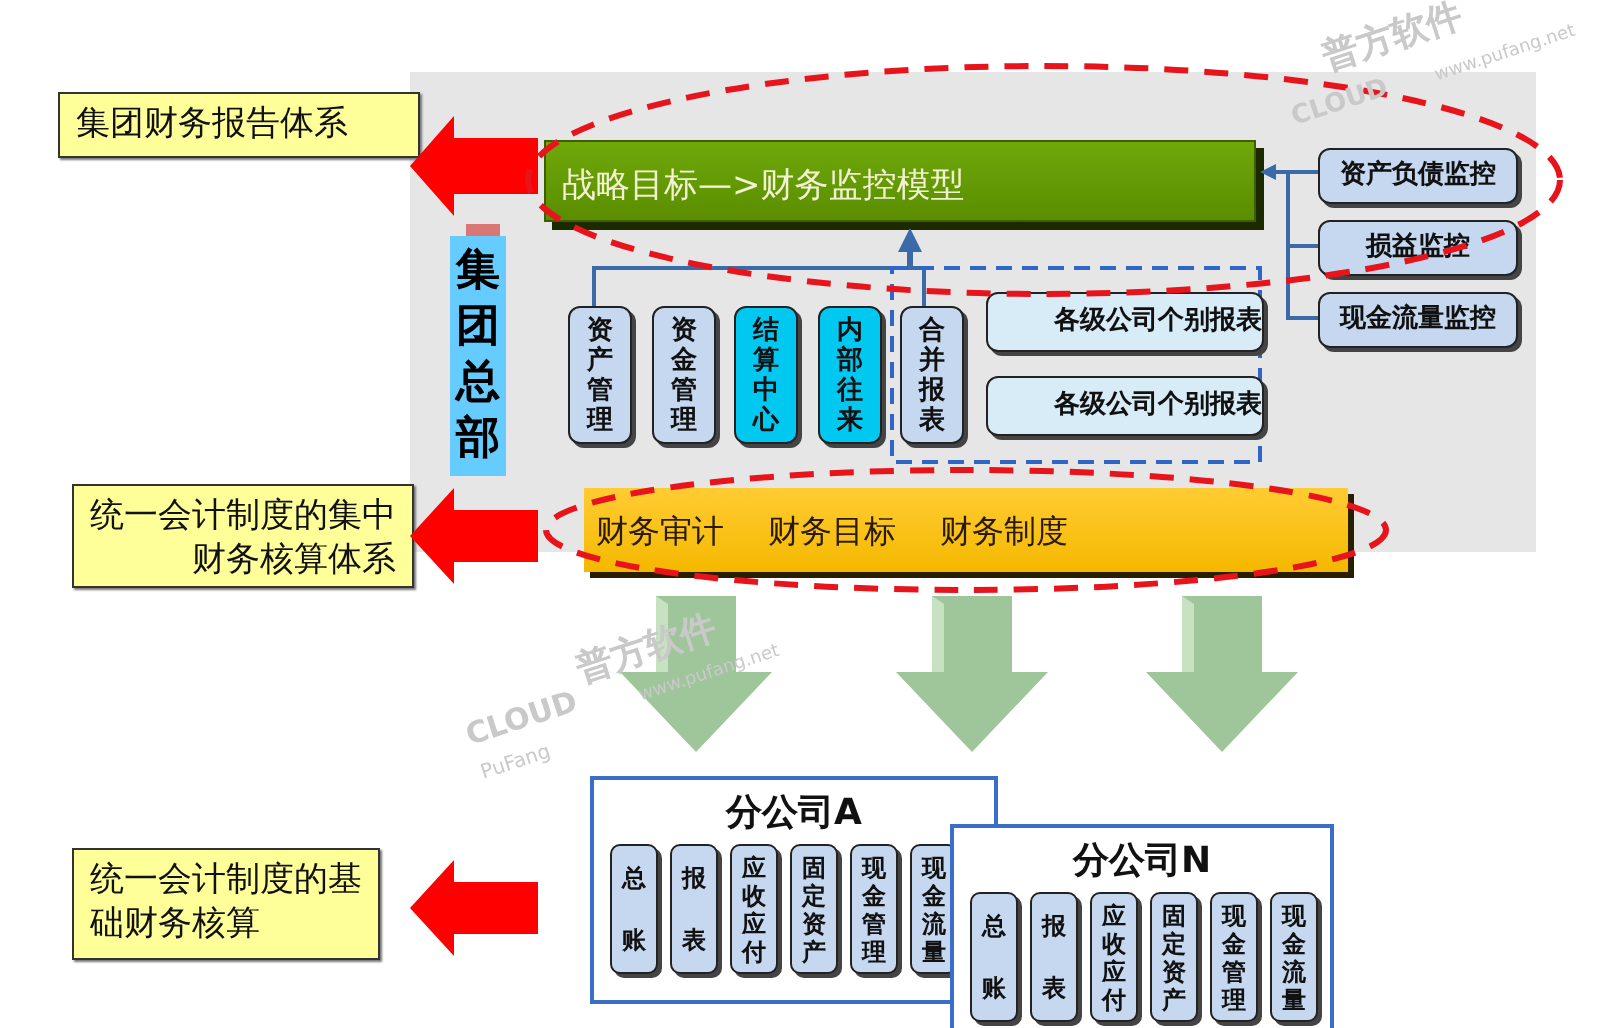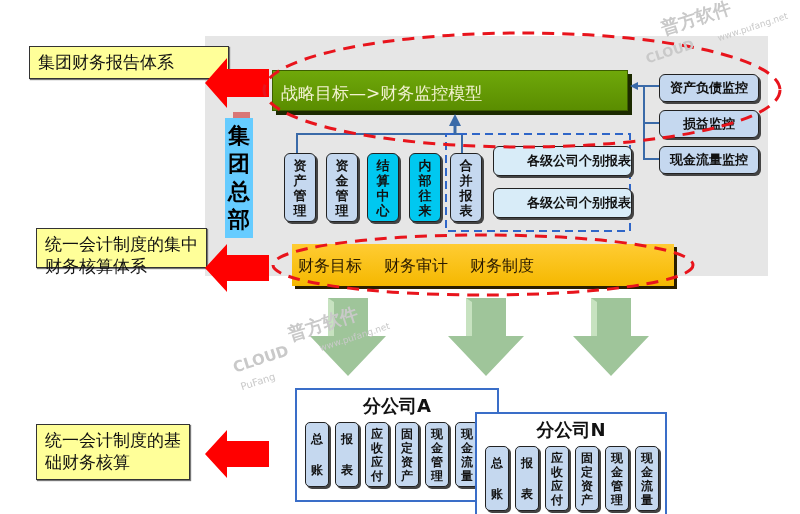--- a/index.html
+++ b/index.html
@@ -19,22 +19,22 @@
   .branch-title{position:absolute;left:0;right:0;top:4px;text-align:center;font-weight:bold;font-size:18px;color:#111;}
   .bitem{position:absolute;top:32px;width:22px;height:63px;border:1.5px solid #222;border-radius:5px;background:#c5d8ef;box-shadow:2px 2px 0 #444;font-weight:bold;font-size:12px;line-height:14px;text-align:center;display:flex;flex-direction:column;justify-content:center;color:#111;}
   .bitem.spread{justify-content:space-around;}
   .watermark{position:absolute;color:#c9c9c9;font-weight:bold;}
 </style>
 </head>
 <body>
 
 <div class="gray-panel"></div>
 
-<div class="label-box" style="left:29px;top:46px;width:200px;height:33px;"><span>集团财务报告体系</span></div>
-<div class="label-box" style="left:36px;top:228px;width:171px;height:40px;"><span>统一会计制度的集中财务核算体系</span></div>
+<div class="label-box" style="left:29px;top:46px;width:181px;height:33px;"><span>集团财务报告体系</span></div>
+<div class="label-box" style="left:36px;top:242px;width:171px;height:52px;text-align:right;"><span>统一会计制度的集中财务核算体系</span></div>
 <div class="label-box" style="left:36px;top:424px;width:154px;height:56px;"><span>统一会计制度的基础财务核算</span></div>
 
 <svg class="abs" style="left:205px;top:58px;" width="64" height="50">
     <polygon points="0,25 22,0 22,11 64,11 64,39 22,39 22,50" fill="#ff0000"></polygon>
   </svg>
 <svg class="abs" style="left:205px;top:244px;" width="64" height="48">
     <polygon points="0,24 22,0 22,11 64,11 64,37 22,37 22,48" fill="#ff0000"></polygon>
   </svg>
 <svg class="abs" style="left:205px;top:430px;" width="64" height="48">
     <polygon points="0,24 22,0 22,11 64,11 64,37 22,37 22,48" fill="#ff0000"></polygon>
@@ -96,22 +96,22 @@
 </div>
 
 <div class="hbox" style="top:146px;"><span>各级公司个别报表</span></div>
 <div class="hbox" style="top:188px;"><span>各级公司个别报表</span></div>
 
 <div class="mbox" style="top:74px;"><span>资产负债监控</span></div>
 <div class="mbox" style="top:110px;"><span>损益监控</span></div>
 <div class="mbox" style="top:146px;"><span>现金流量监控</span></div>
 
 <div class="orange-bar">
+  <span>财务审计</span>
   <span>财务目标</span>
-  <span>财务审计</span>
   <span>财务制度</span>
 </div>
 
 <svg class="abs" style="left:0;top:0;pointer-events:none;" width="800" height="514">
   <ellipse cx="522" cy="90" rx="258" ry="57" fill="none" stroke="#e8141c" stroke-width="3" stroke-dasharray="12,8"></ellipse>
   <ellipse cx="483" cy="265" rx="210" ry="30" fill="none" stroke="#e8141c" stroke-width="3" stroke-dasharray="12,8"></ellipse>
 </svg>
 
 <svg class="abs" style="left:310px;top:298px;" width="80" height="80">
     <polygon points="18,0 58,0 58,38 76,38 38,78 0,38 18,38" fill="#9fc59a"></polygon>

